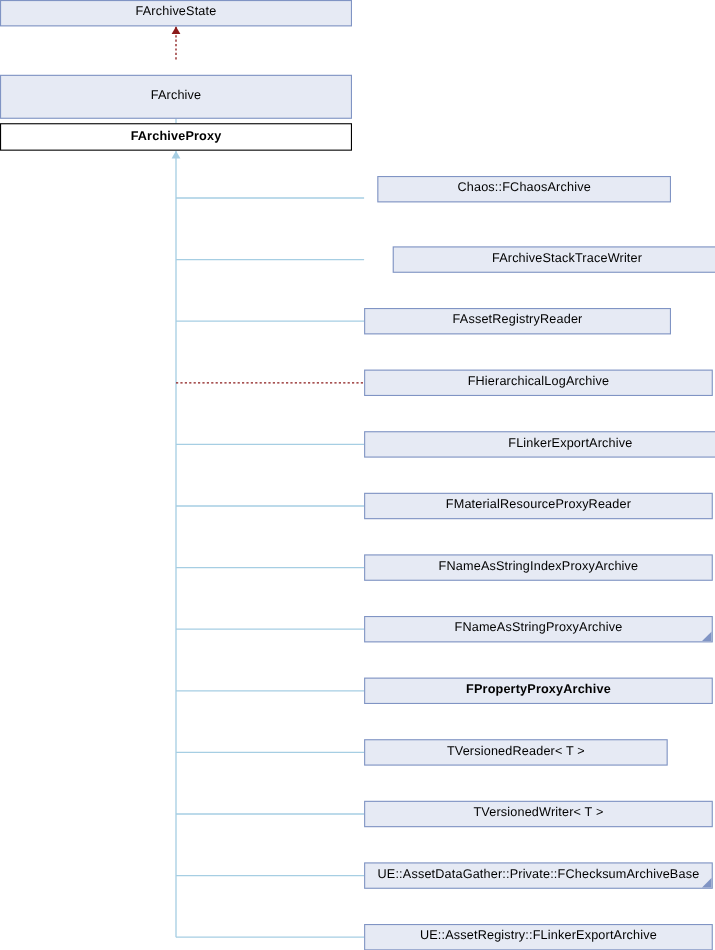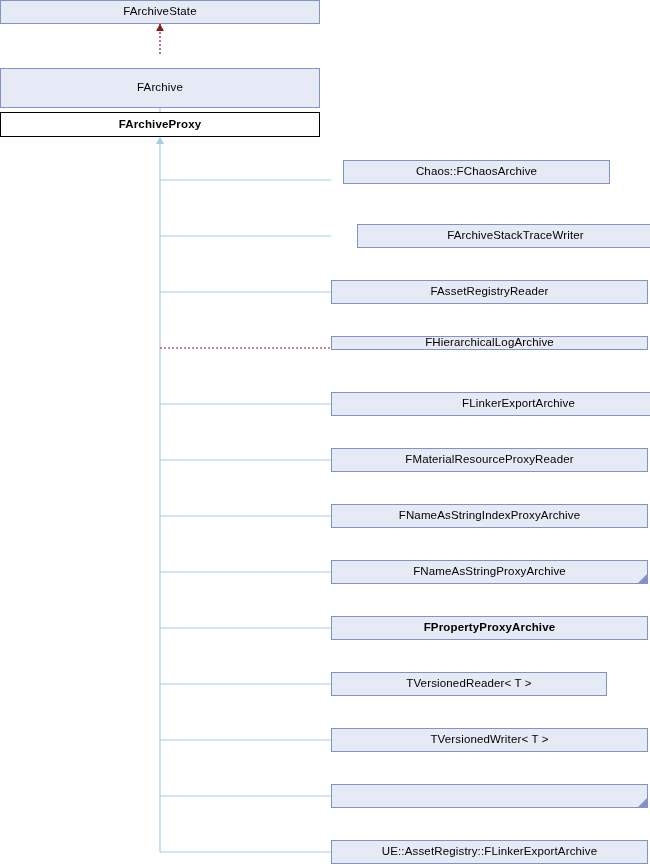--- a/index.html
+++ b/index.html
@@ -97,24 +97,24 @@
       </div>
       <div class="node current" style="left: 0px; top: 112px; width: 320px; height: 25px;">
         <span class="node-label">FArchiveProxy</span>
       </div>
       <div class="node" style="left: 331px; top: 160px; width: 267px; height: 24px; margin-left: 12px;">
         <span class="node-label">Chaos::FChaosArchive</span>
       </div>
       <div class="node" style="left: 322px; top: 224px; width: 317px; height: 24px; margin-left: 35px;">
         <span class="node-label">FArchiveStackTraceWriter</span>
       </div>
-      <div class="node" style="left: 331px; top: 280px; width: 317px; height: 24px;">
+      <div class="node" style="left: 331px; top: 280px; width: 279px; height: 24px;">
         <span class="node-label">FAssetRegistryReader</span>
       </div>
-      <div class="node" style="left: 331px; top: 336px; width: 317px; height: 14px;">
+      <div class="node" style="left: 331px; top: 336px; width: 317px; height: 24px;">
         <span class="node-label">FHierarchicalLogArchive</span>
       </div>
       <div class="node" style="left: 331px; top: 392px; width: 375px; height: 24px;">
         <span class="node-label">FLinkerExportArchive</span>
       </div>
       <div class="node" style="left: 331px; top: 448px; width: 317px; height: 24px;">
         <span class="node-label">FMaterialResourceProxyReader</span>
       </div>
       <div class="node" style="left: 331px; top: 504px; width: 317px; height: 24px; justify-content: center;">
         <span class="node-label">FNameAsStringIndexProxyArchive</span>
@@ -126,19 +126,20 @@
       <div class="node" style="left: 331px; top: 616px; width: 317px; height: 24px; font-weight: bold;">
         <span class="node-label">FPropertyProxyArchive</span>
       </div>
       <div class="node" style="left: 331px; top: 672px; width: 276px; height: 24px;">
         <span class="node-label">TVersionedReader&lt; T &gt;</span>
       </div>
       <div class="node" style="left: 331px; top: 728px; width: 317px; height: 24px;">
         <span class="node-label">TVersionedWriter&lt; T &gt;</span>
       </div>
       <div class="node" style="left: 331px; top: 784px; width: 317px; height: 24px;">
+        <span class="node-label">UE::AssetDataGather::Private::FChecksumArchiveBase</span>
         <span class="fold"></span>
       </div>
       <div class="node" style="left: 331px; top: 840px; width: 317px; height: 24px;">
         <span class="node-label">UE::AssetRegistry::FLinkerExportArchive</span>
       </div>
     </div>
 </div>
 
 </body></html>

